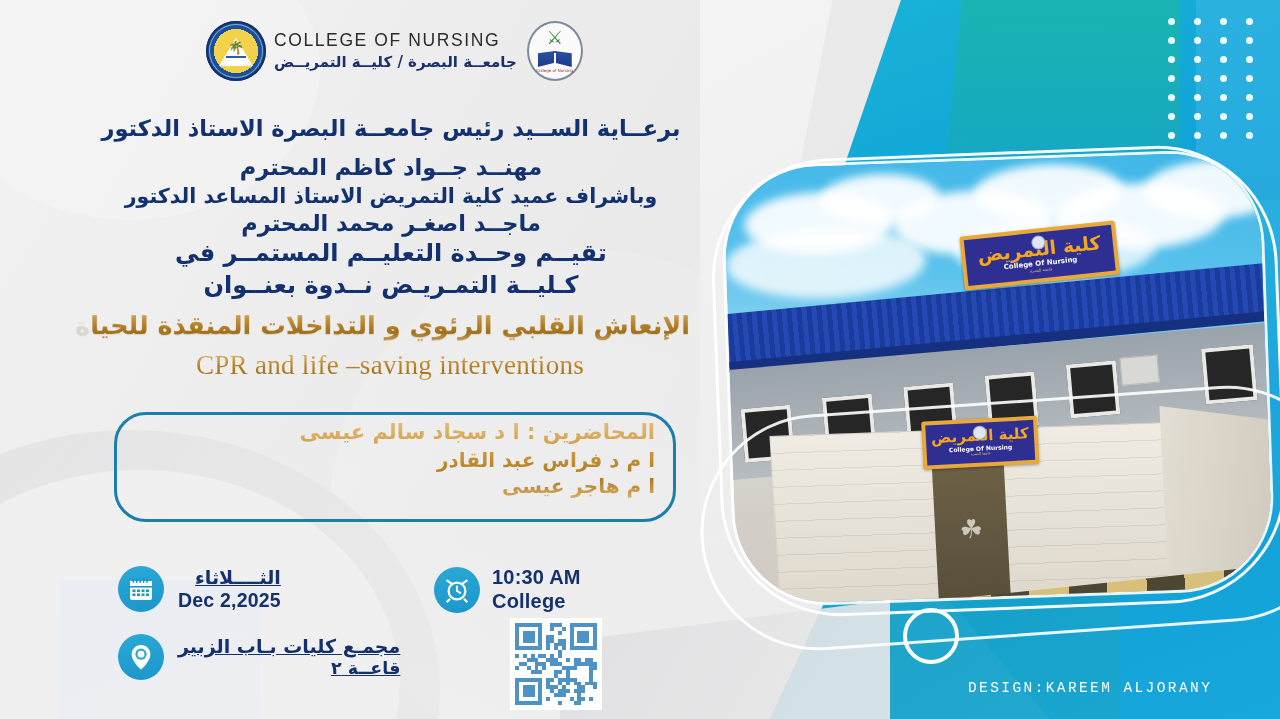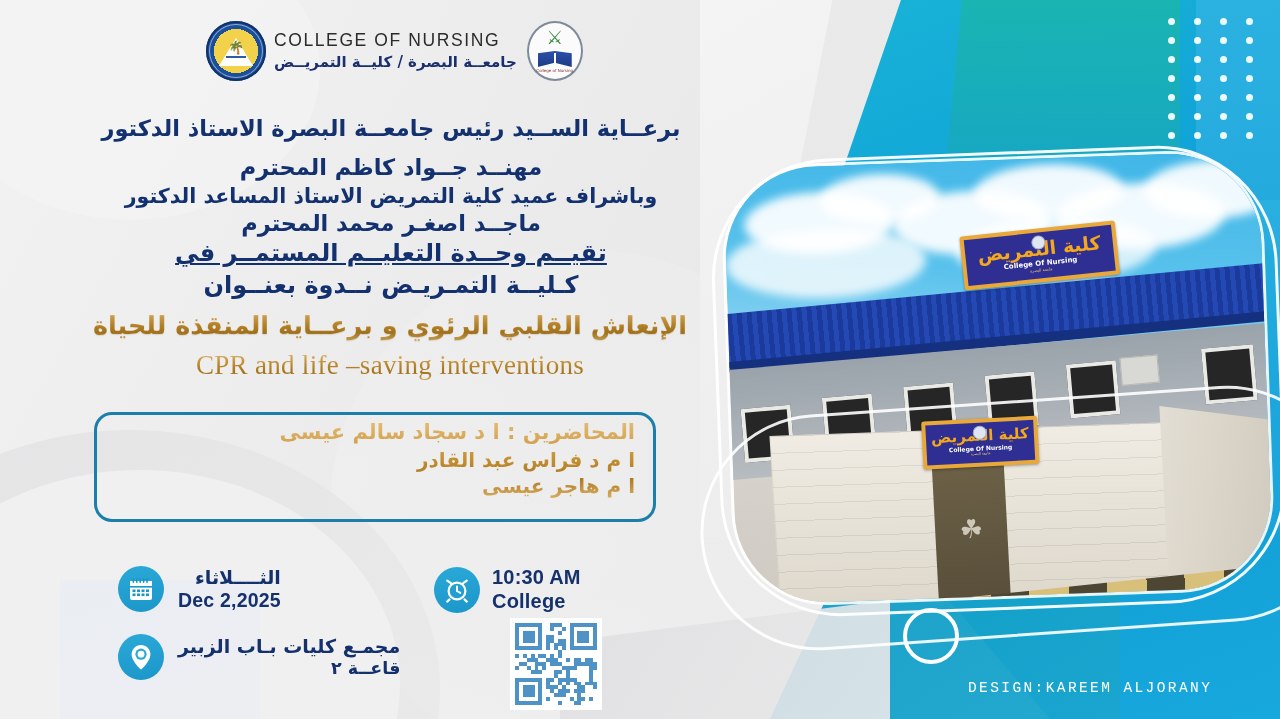--- a/index.html
+++ b/index.html
@@ -192,37 +192,37 @@
 
   
   .body-ar{position:absolute;left:100px;top:114px;width:582px;
     direction:rtl;text-align:center;color:#13316e;font-weight:700;
     line-height:1.30;}
   .body-ar div{white-space:nowrap;}
   .ln-1{font-size:22.5px;}
   .ln-2{font-size:22.5px;margin-top:10px;}
   .ln-3{font-size:20.5px;}
   .ln-4{font-size:22.5px;}
-  .ln-5{font-size:24px;text-decoration:underline;}
+  .ln-5{font-size:24px;}
   .ln-6{font-size:24px;}
 
   
   .title-wrap{position:absolute;left:90px;top:310px;width:600px;text-align:center;}
   .title-ar{direction:rtl;font-weight:700;font-size:25.5px;letter-spacing:0px;
     background:linear-gradient(180deg,#e8c07a 0%,#c08c2e 45%,#a9761f 70%,#d9ae62 100%);
     -webkit-background-clip:text;background-clip:text;color:transparent;
     text-shadow:0 1px 1px rgba(120,85,20,.16);line-height:1.25;white-space:nowrap;}
   .title-en{font-family:"Liberation Serif","DejaVu Serif",serif;font-size:27px;
     margin-top:8px;letter-spacing:.3px;
     background:linear-gradient(180deg,#e4bd79 0%,#bb872c 48%,#a5721d 72%,#d7ab5f 100%);
     -webkit-background-clip:text;background-clip:text;color:transparent;white-space:nowrap;}
 
   
-  .lect{position:absolute;left:94px;top:412px;width:556px;height:104px;
-    border:3px solid #1c7fab;border-radius:18px;background:transparent;text-decoration:underline;}
+  .lect{position:absolute;left:114px;top:412px;width:556px;height:104px;
+    border:3px solid #1c7fab;border-radius:32px;background:transparent;text-decoration:underline;}
   .lect-in{position:absolute;right:18px;top:4px;direction:rtl;text-align:right;
     font-weight:700;line-height:1.32;
     background:linear-gradient(180deg,#e7bf79 0%,#c48f31 50%,#ab7720 72%,#dcb165 100%);
     -webkit-background-clip:text;background-clip:text;color:transparent;}
   .lect-in div{white-space:nowrap;}
   .lc-1{font-size:21px;}
   .lc-2{font-size:20px;}
   .lc-3{font-size:20px;}
 
   
@@ -230,21 +230,21 @@
     background:linear-gradient(170deg,#2aa9d8,#1b96c9);
     display:flex;align-items:center;justify-content:center;flex:0 0 auto;
     position:relative;}
   .icirc svg{display:block;}
 
   .info-date{position:absolute;left:118px;top:566px;display:flex;align-items:center;gap:14px;}
   .info-loc{position:absolute;left:118px;top:634px;display:flex;align-items:center;gap:14px;}
   .info-time{position:absolute;left:434px;top:566px;display:flex;align-items:center;gap:12px;}
 
   .txt-col{display:flex;flex-direction:column;line-height:1.18;}
-  .ar-line{direction:rtl;color:#15316d;font-weight:700;font-size:19px;white-space:nowrap;}
+  .ar-line{direction:rtl;color:#15316d;font-weight:700;font-size:19px;white-space:nowrap;text-decoration:underline;}
   .en-line{font-family:"Liberation Sans",sans-serif;color:#15316d;font-weight:700;
     font-size:19.5px;white-space:nowrap;letter-spacing:.2px;}
   .ar-line.small{font-size:17.5px;}
   .en-line.tm{font-size:20px;}
 
   
   .qr{position:absolute;left:510px;top:618px;width:92px;height:92px;
     background:#ffffff;padding:5px;box-sizing:border-box;}
   .qr-grid{width:100%;height:100%;display:grid;
     grid-template-columns:repeat(21,1fr);grid-template-rows:repeat(21,1fr);}
@@ -381,21 +381,21 @@
   <div class="body-ar">
     <div class="ln-1">برعــاية الســيد رئيس جامعــة البصرة الاستاذ الدكتور</div>
     <div class="ln-2">مهنــد جــواد كاظم المحترم</div>
     <div class="ln-3">وباشراف عميد كلية التمريض الاستاذ المساعد الدكتور</div>
     <div class="ln-4">ماجــد اصغـر محمد المحترم</div>
     <div class="ln-5">تقيــم وحــدة التعليــم المستمــر في</div>
     <div class="ln-6">كـليــة التمـريـض نــدوة بعنــوان</div>
   </div>
 
   <div class="title-wrap">
-    <div class="title-ar">الإنعاش القلبي الرئوي و برعــاية المنقذة للحياة</div>
+    <div class="title-ar">الإنعاش القلبي الرئوي و التداخلات المنقذة للحياة</div>
     <div class="title-en">CPR and life –saving interventions</div>
   </div>
 
   <div class="lect">
     <div class="lect-in">
       <div class="lc-1">المحاضرين : ا د سجاد سالم عيسى</div>
       <div class="lc-2">ا م د فراس عبد القادر</div>
       <div class="lc-3">ا م هاجر عيسى</div>
     </div>
   </div>

